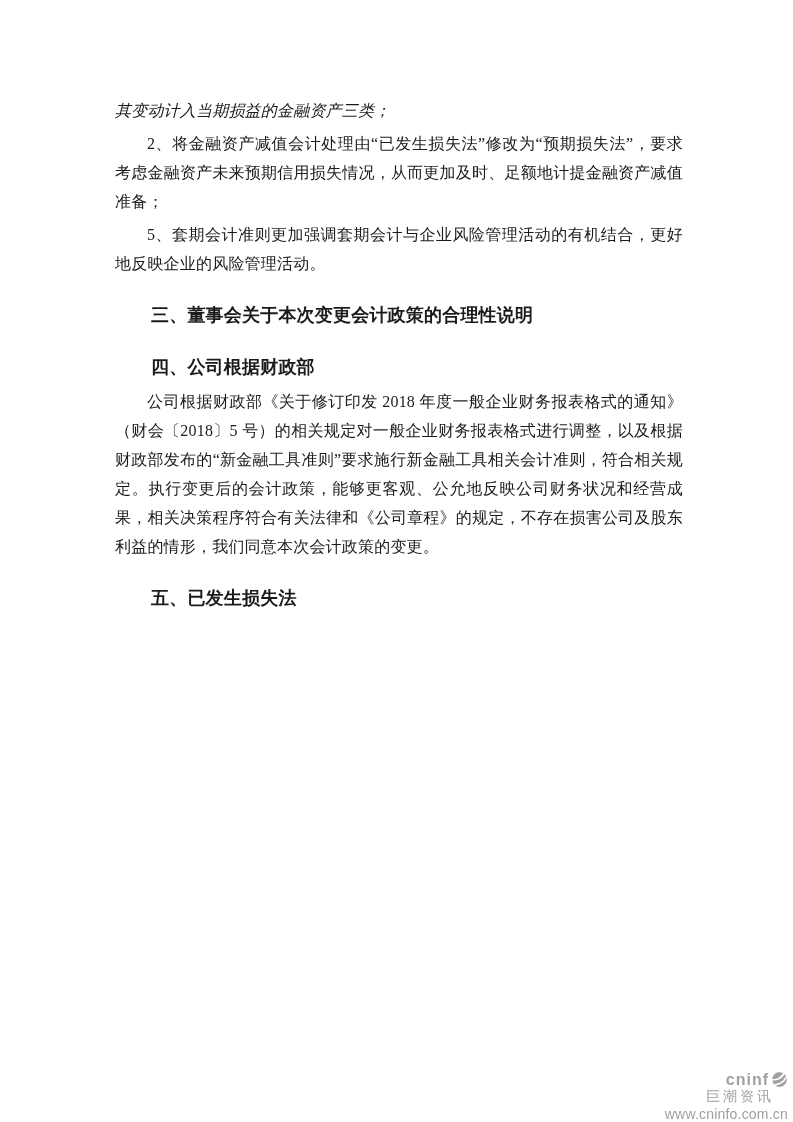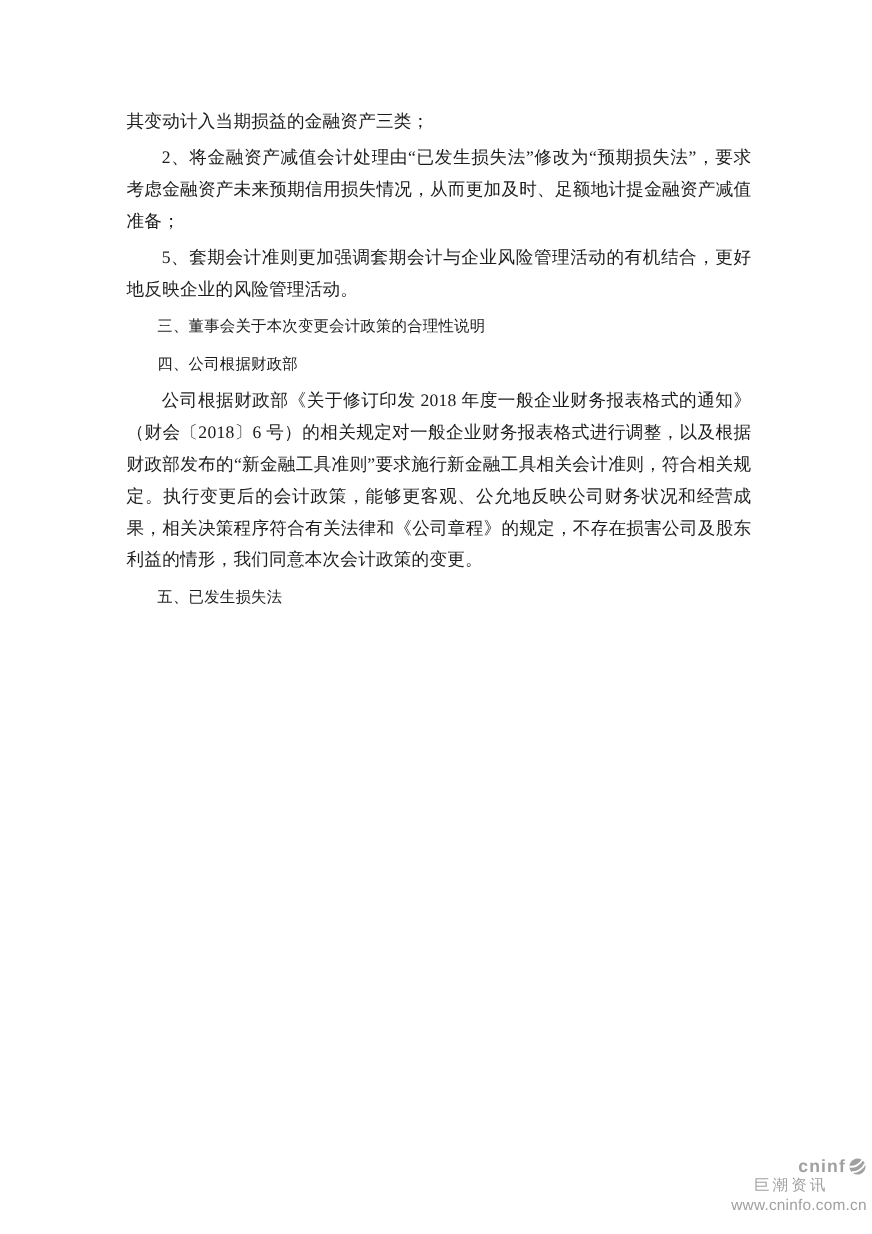--- a/index.html
+++ b/index.html
@@ -26,35 +26,36 @@
     letter-spacing: 0.2px;
     text-align: justify;
   }
   .para {
     margin: 4px 0 0 0;
     text-indent: 2em;
   }
   .para.continuation {
     margin-top: 0;
     text-indent: 0;
+    font-style: italic;
   }
   .heading {
-    font-size: 14px;
+    font-size: 18px;
     line-height: 29px;
-    font-weight: normal;
-    margin: 4px 0 5px 0;
+    font-weight: bold;
+    margin: 23px 0 5px 0;
     text-indent: 2em;
     font-family: "Liberation Sans", "DejaVu Sans", sans-serif;
     letter-spacing: 0.2px;
   }
   .footer-logo {
     position: absolute;
     right: 5px;
-    bottom: 19px;
-    text-align: center;
+    bottom: 0;
+    text-align: right;
     color: #a0a0a0;
     font-family: "Liberation Sans", "DejaVu Sans", sans-serif;
     line-height: 1.1;
     user-select: none;
   }
   .brand-row {
     display: flex;
     align-items: center;
     justify-content: flex-end;
     gap: 2px;
@@ -87,21 +88,21 @@
 <div class="page">
 
   <main class="content">
     <p class="para continuation">其变动计入当期损益的金融资产三类；</p>
     <p class="para">2、将金融资产减值会计处理由“已发生损失法”修改为“预期损失法”，要求考虑金融资产未来预期信用损失情况，从而更加及时、足额地计提金融资产减值准备；</p>
     <p class="para">5、套期会计准则更加强调套期会计与企业风险管理活动的有机结合，更好地反映企业的风险管理活动。</p>
 
     <h2 class="heading">三、董事会关于本次变更会计政策的合理性说明</h2>
 
     <h2 class="heading">四、公司根据财政部</h2>
-    <p class="para">公司根据财政部《关于修订印发 2018 年度一般企业财务报表格式的通知》（财会〔2018〕6 号）的相关规定对一般企业财务报表格式进行调整，以及根据财政部发布的“新金融工具准则”要求施行新金融工具相关会计准则，符合相关规定。执行变更后的会计政策，能够更客观、公允地反映公司财务状况和经营成果，相关决策程序符合有关法律和《公司章程》的规定，不存在损害公司及股东利益的情形，我们同意本次会计政策的变更。</p>
+    <p class="para">公司根据财政部《关于修订印发 2018 年度一般企业财务报表格式的通知》（财会〔2018〕5 号）的相关规定对一般企业财务报表格式进行调整，以及根据财政部发布的“新金融工具准则”要求施行新金融工具相关会计准则，符合相关规定。执行变更后的会计政策，能够更客观、公允地反映公司财务状况和经营成果，相关决策程序符合有关法律和《公司章程》的规定，不存在损害公司及股东利益的情形，我们同意本次会计政策的变更。</p>
 
     <h2 class="heading">五、已发生损失法</h2>
   </main>
 
   <footer class="footer-logo">
     <div class="brand-row">
       <span class="brand-text">cninf</span>
       <span class="brand-icon">
         <svg viewBox="0 0 20 20" width="17" height="17" aria-hidden="true">
           <g transform="rotate(-12 10 10)">

